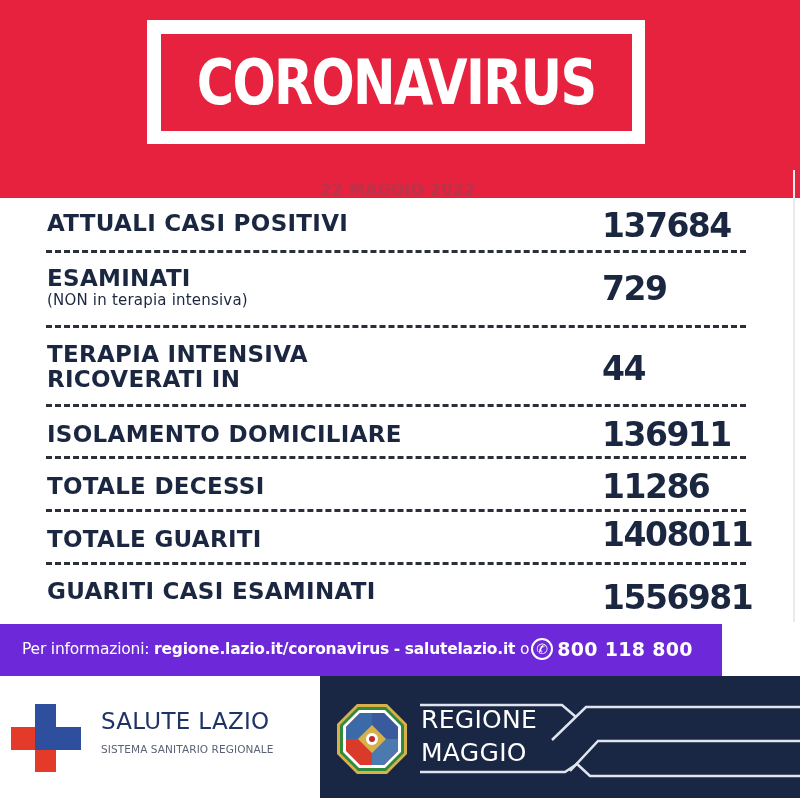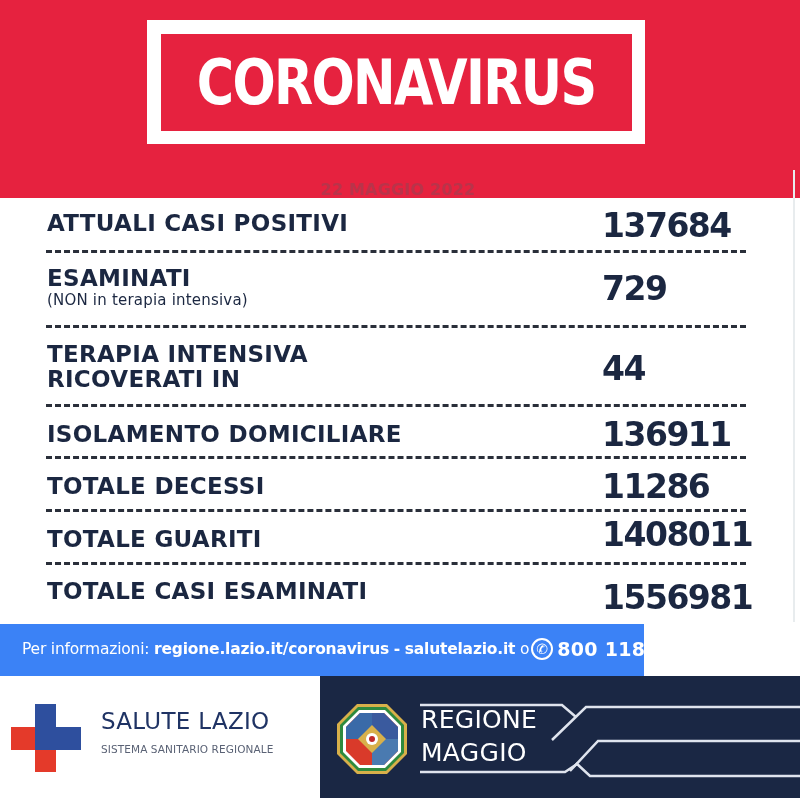--- a/index.html
+++ b/index.html
@@ -7,21 +7,21 @@
   .header { position: absolute; left: 0; top: 0; width: 800px; height: 198px; background: #e6223f; }
   .frame-outer { position: absolute; left: 147px; top: 20px; width: 498px; height: 124px; background: #ffffff; }
   .frame-inner { position: absolute; left: 161px; top: 34px; width: 471px; height: 97px; background: #e6223f; display: flex; align-items: center; justify-content: center; }
   .title { color: #ffffff; font-family: "DejaVu Sans", sans-serif; font-weight: bold; font-size: 62px; letter-spacing: -2px; transform: scaleX(0.82); transform-origin: center; line-height: 1; white-space: nowrap; }
   .date { position: absolute; top: 180px; left: 0; width: 796px; text-align: center; color: #b8344a; font-family: "DejaVu Sans", sans-serif; font-weight: bold; font-size: 16px; letter-spacing: 0.2px; }
   .content { position: absolute; left: 0; top: 170px; width: 793px; height: 452px; border-right: 2px solid #e8ecee; }
   .row-label { position: absolute; left: 47px; color: #1b2741; font-family: "DejaVu Sans", sans-serif; font-weight: bold; font-size: 23px; letter-spacing: 0.3px; line-height: 25px; white-space: nowrap; }
   .row-sub { display: block; font-weight: normal; font-size: 15px; line-height: 18px; letter-spacing: 0.2px; }
   .row-value { position: absolute; left: 602px; color: #1b2741; font-family: "DejaVu Sans", sans-serif; font-weight: bold; font-size: 33px; letter-spacing: -1.5px; line-height: 34px; white-space: nowrap; }
   .sep { position: absolute; left: 46px; width: 700px; height: 0; border-top: 3px dashed #2a2f3a; }
-  .info-bar { position: absolute; left: 0; top: 624px; width: 644px; height: 52px; background: #3b82f6; }
+  .info-bar { position: absolute; left: 0; top: 624px; width: 722px; height: 52px; background: #6d28d9; }
   .info-text { position: absolute; left: 22px; top: 14px; color: #ffffff; font-family: "DejaVu Sans", sans-serif; font-size: 15.5px; white-space: nowrap; letter-spacing: -0.2px; }
   .info-text b { font-weight: bold; }
   .phone-icon { display: inline-block; width: 22px; height: 22px; border: 2px solid #ffffff; border-radius: 50%; box-sizing: border-box; text-align: center; font-size: 14px; line-height: 18px; vertical-align: middle; margin: 0 4px 0 2px; font-style: italic; }
   .phone-number { font-weight: bold; font-size: 19px; letter-spacing: 0.3px; vertical-align: middle; }
   .footer-left { position: absolute; left: 0; top: 676px; width: 320px; height: 122px; background: #ffffff; }
   .footer-right { position: absolute; left: 320px; top: 676px; width: 480px; height: 122px; background: #1a2744; }
   .cross { position: absolute; }
   .salute-title { position: absolute; left: 101px; top: 708px; color: #1f3364; font-family: "DejaVu Sans", sans-serif; font-size: 23px; letter-spacing: 0.3px; white-space: nowrap; }
   .salute-sub { position: absolute; left: 101px; top: 743px; color: #5a6275; font-family: "DejaVu Sans", sans-serif; font-size: 10.5px; letter-spacing: 0.1px; white-space: nowrap; }
   .regione-line1 { position: absolute; left: 421px; top: 705px; color: #ffffff; font-family: "DejaVu Sans", sans-serif; font-size: 25px; line-height: 30px; letter-spacing: 0.3px; white-space: nowrap; }
@@ -64,21 +64,21 @@
 <div class="sep" style="top:456px;"></div>
 
 <div class="row-label" style="top:474px;">TOTALE DECESSI</div>
 <div class="row-value" style="top:470px;">11286</div>
 <div class="sep" style="top:509px;"></div>
 
 <div class="row-label" style="top:527px;">TOTALE GUARITI</div>
 <div class="row-value" style="top:518px;">1408011</div>
 <div class="sep" style="top:562px;"></div>
 
-<div class="row-label" style="top:579px;">TOTALE CASI ESAMINATI</div>
+<div class="row-label" style="top:579px;">GUARITI CASI ESAMINATI</div>
 <div class="row-value" style="top:581px;">1556981</div>
 
 <div class="info-bar">
   <div class="info-text">
     <span>Per informazioni:</span>
     <b>regione.lazio.it/coronavirus</b>
     <b>-</b>
     <b>salutelazio.it</b>
     <span>o</span><span class="phone-icon">✆</span><span class="phone-number">800 118 800</span>
   </div>

